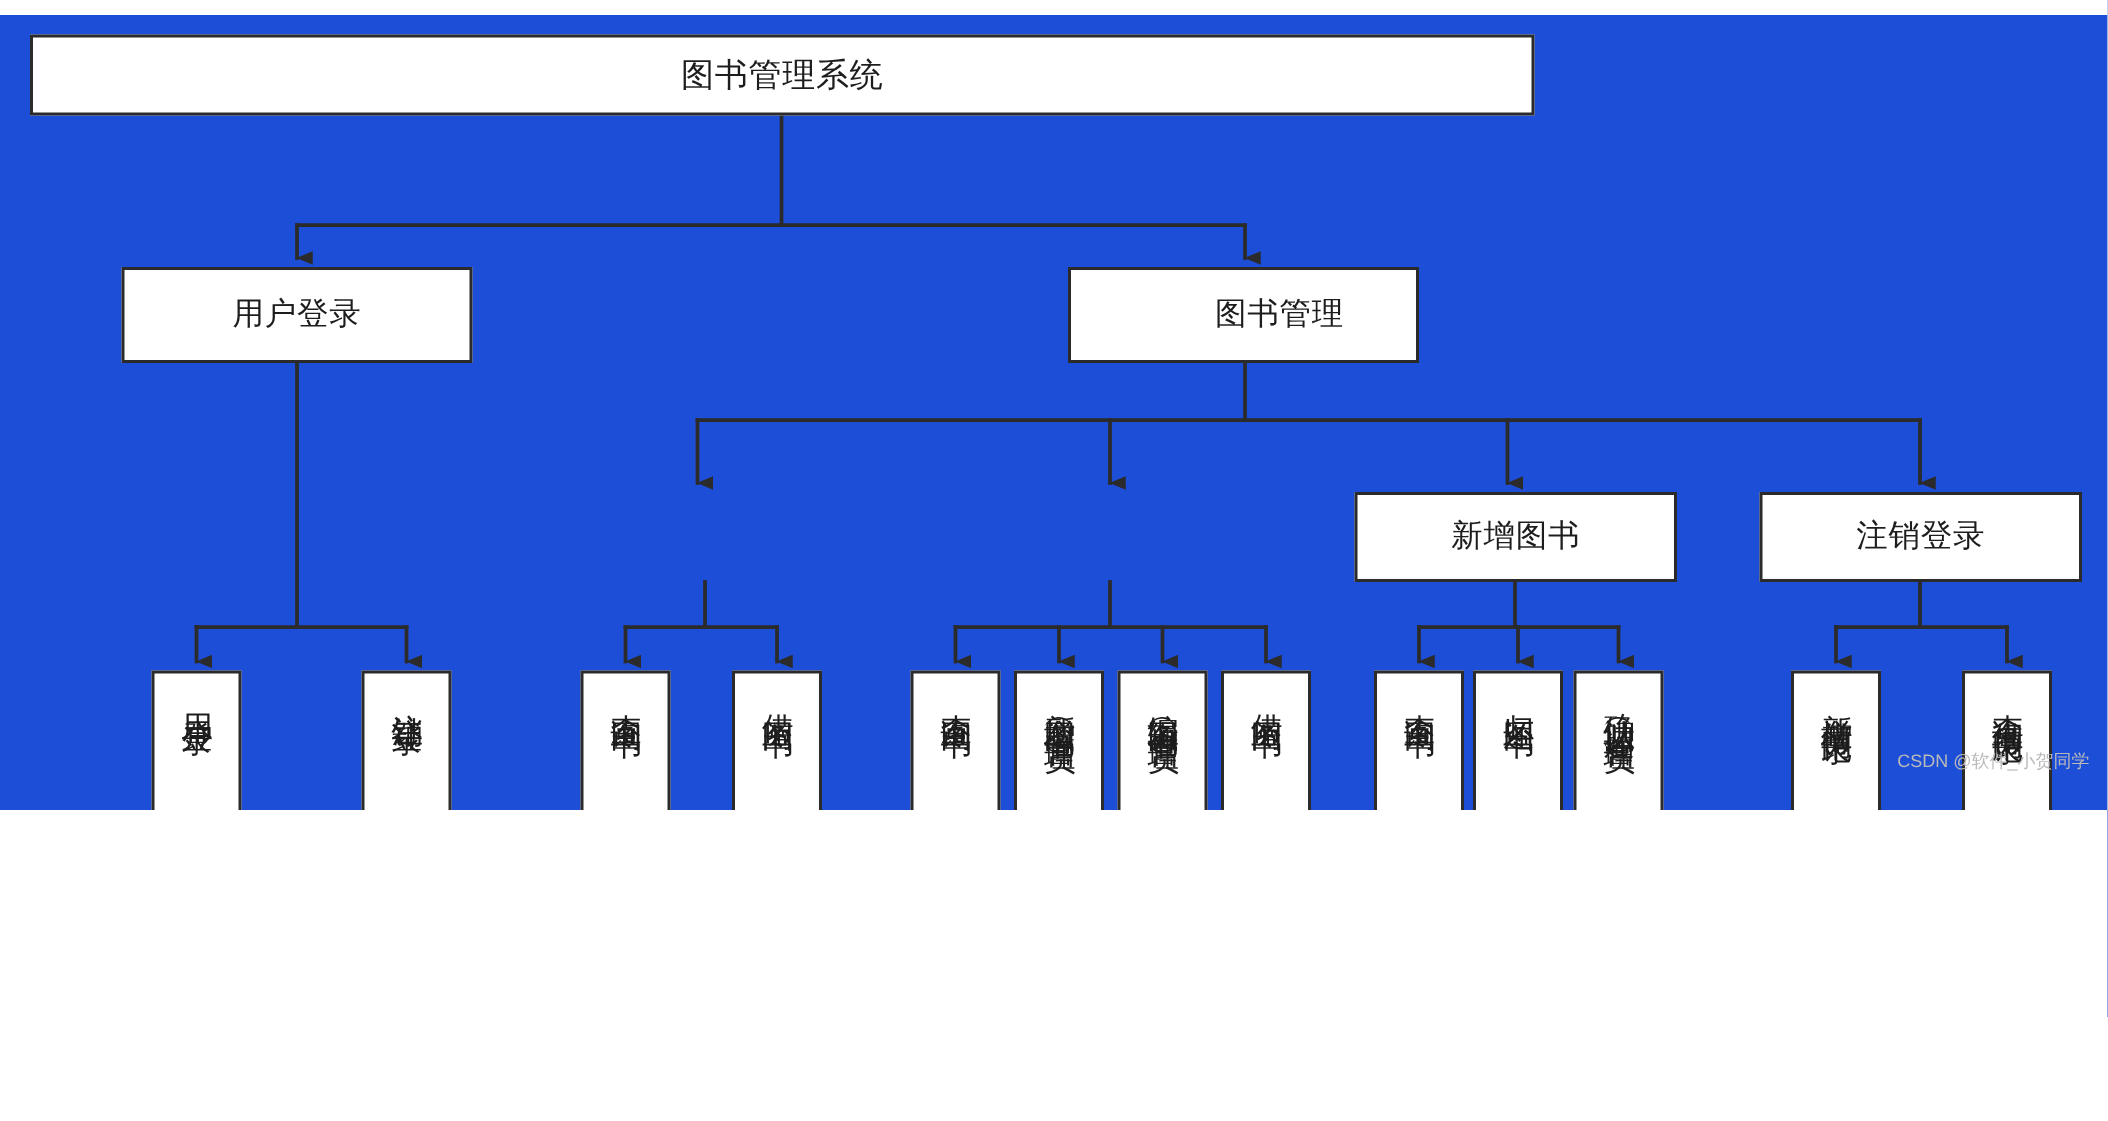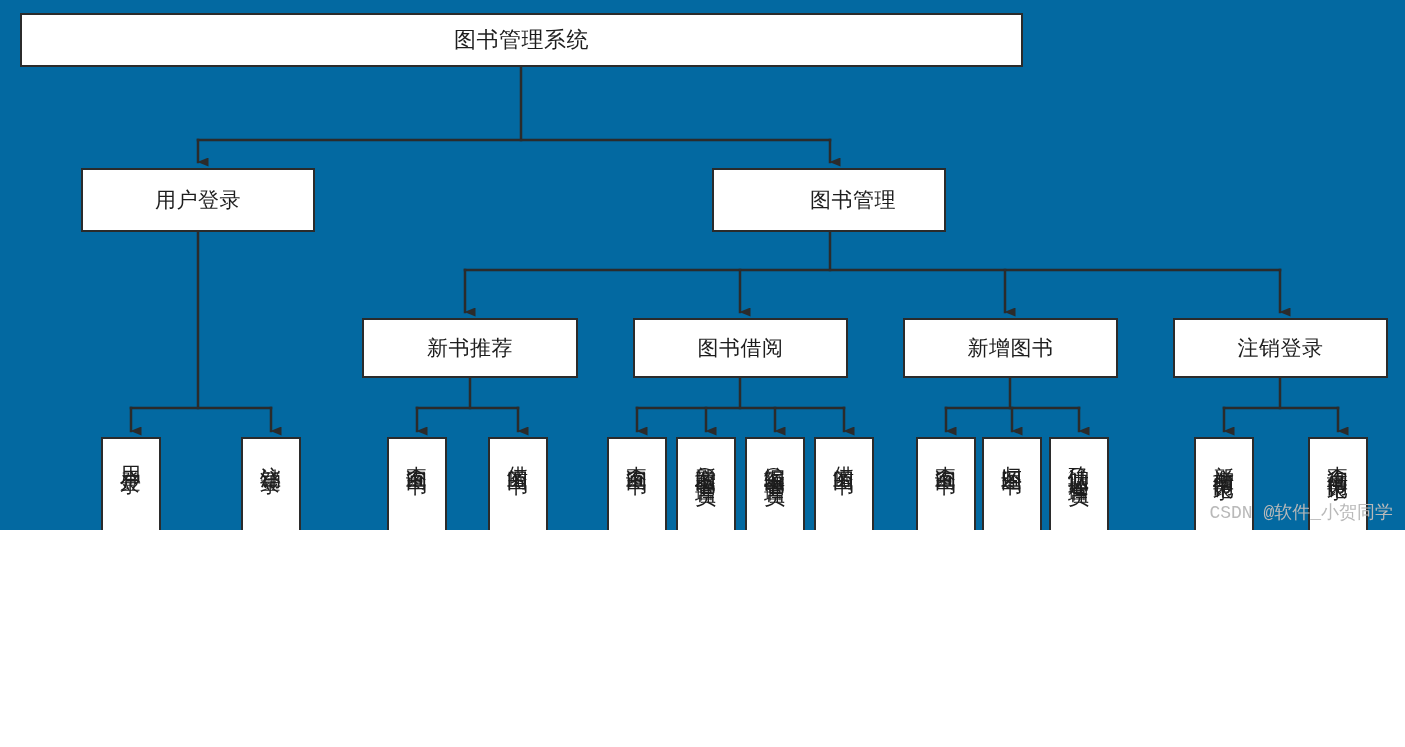--- a/index.html
+++ b/index.html
@@ -10,21 +10,22 @@
   }
   body {
     font-family: "Liberation Sans", "DejaVu Sans", sans-serif;
     color: #1a1a1a;
   }
   #diagram-root {
     position: relative;
     width: 1405px;
     height: 530px;
     overflow: hidden;
-    background: #0369a1;
+    background: #1d4ed8;
+    margin-top: 10px;
   }
   
   #connector-layer {
     position: absolute;
     left: 0;
     top: 0;
     width: 1405px;
     height: 747px;
     z-index: 1;
   }
@@ -66,26 +67,26 @@
     font-size: 21px;
     letter-spacing: 3px;
     line-height: 1.1;
     white-space: nowrap;
     max-height: 282px;
   }
   
   #watermark {
     position: absolute;
     right: 12px;
-    bottom: 6px;
+    bottom: 24px;
     z-index: 3;
-    font-size: 18px;
+    font-size: 12px;
     color: #b9b9b9;
     white-space: nowrap;
-    font-family: Liberation Mono, monospace;
+    font-family: Liberation Sans, sans-serif;
   }
 </style>
 </head>
 <body>
 
 <div id="diagram-root">
 
   <svg id="connector-layer" viewBox="0 0 1405 747" xmlns="http://www.w3.org/2000/svg">
     <defs>
       <marker id="arrowhead" markerWidth="9" markerHeight="11" refX="4.5" refY="10.5" orient="auto" markerUnits="userSpaceOnUse">
@@ -141,27 +142,21 @@
   </div>
 
   <div class="node horiz" style="left:81px; top:168px; width:234px; height:64px;">
     <span class="node-label">用户登录</span>
   </div>
 
   <div class="node horiz" style="left:712px; top:168px; width:234px; height:64px;padding-left:48px;">
     <span class="node-label">图书管理</span>
   </div>
 
-  <div class="node horiz" style="left:362px; top:318px; width:216px; height:60px;">
-    <span class="node-label">新书推荐</span>
-  </div>
-
-  <div class="node horiz" style="left:633px; top:318px; width:215px; height:60px;">
-    <span class="node-label">图书借阅</span>
-  </div>
+
 
   <div class="node horiz" style="left:903px; top:318px; width:215px; height:60px;">
     <span class="node-label">新增图书</span>
   </div>
 
   <div class="node horiz" style="left:1173px; top:318px; width:215px; height:60px;">
     <span class="node-label">注销登录</span>
   </div>
 
   <div class="node vert" style="left:101px; top:437px; width:60px; height:298px;">

